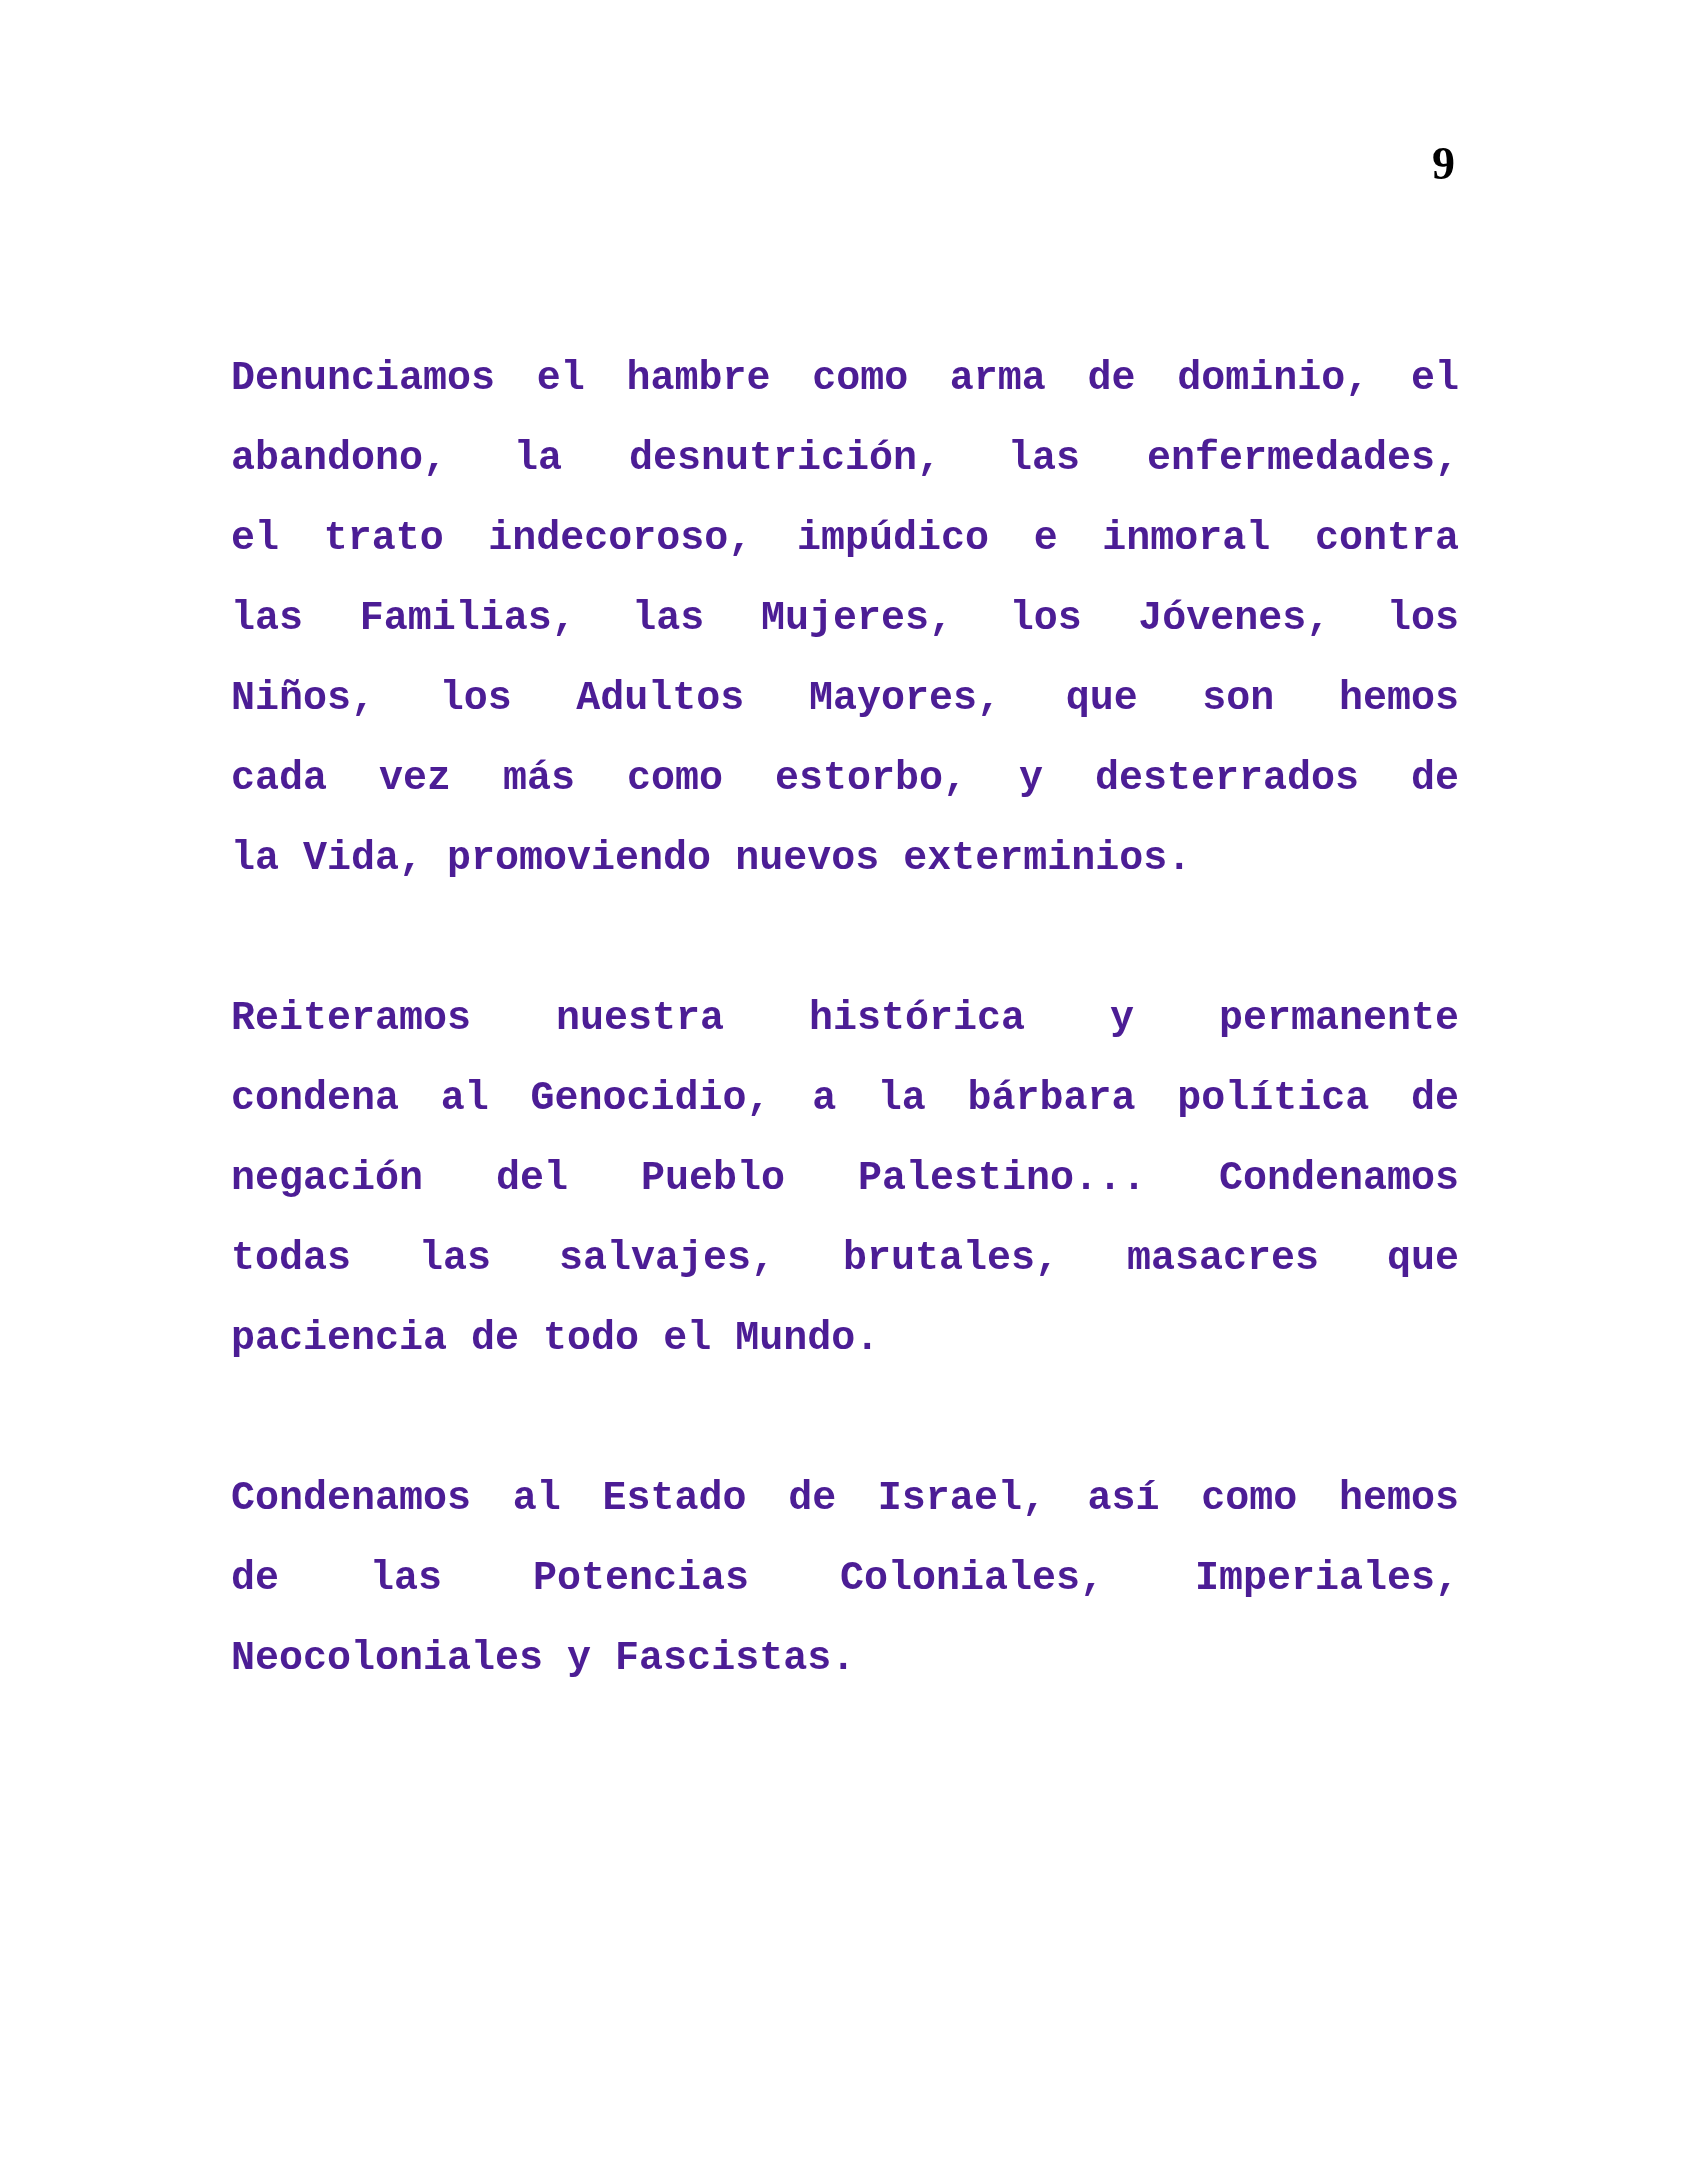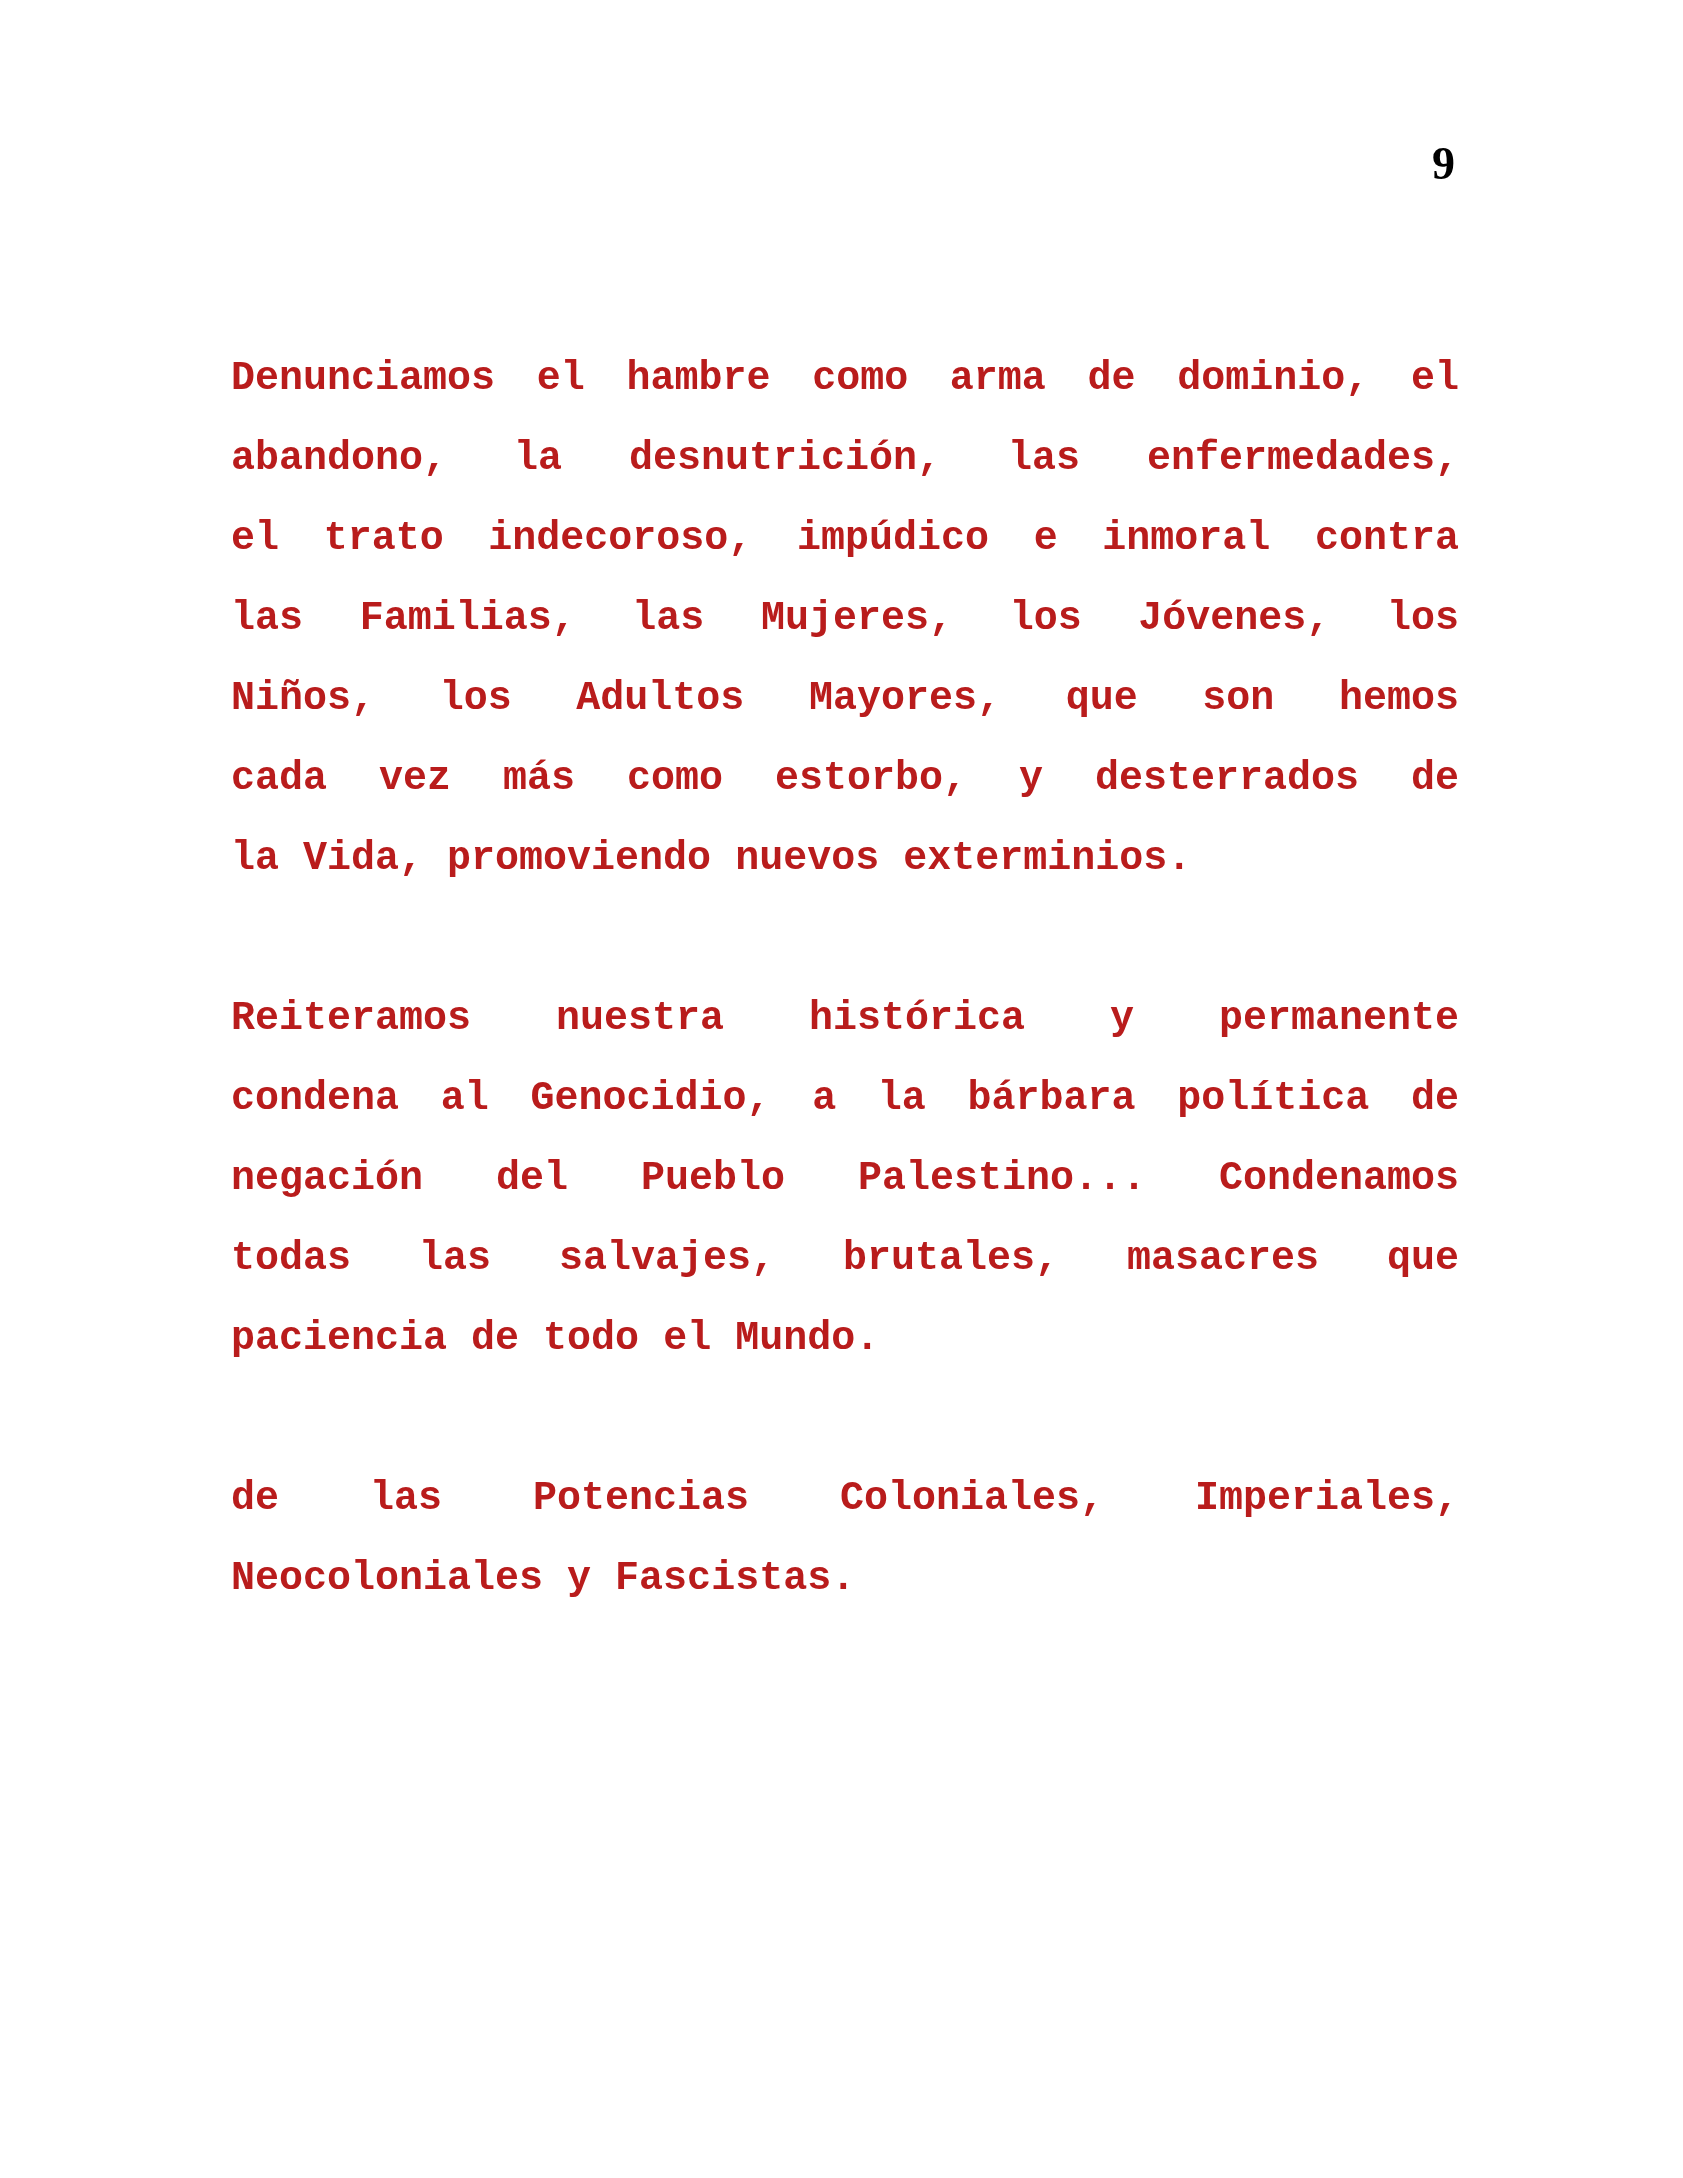--- a/index.html
+++ b/index.html
@@ -30,21 +30,21 @@
     color: #000000;
     letter-spacing: 0;
   }
 
   
   .body-text {
     position: absolute;
     top: 339px;
     left: 231px;
     width: 1228px;
-    color: #b91c1c;
+    color: #4c1d95;
     font-weight: bold;
     font-size: 40px;
     line-height: 80px;
     letter-spacing: 0px;
   }
 
   .para {
     margin: 0 0 80px 0;
     text-align: justify;
     text-justify: inter-word;
@@ -91,20 +91,21 @@
 
     <div class="para">
         <div class="line"><span>Reiteramos</span> <span>nuestra</span> <span>histórica</span> <span>y</span> <span>permanente</span></div>
         <div class="line"><span>condena</span> <span>al</span> <span>Genocidio,</span> <span>a</span> <span>la</span> <span>bárbara</span> <span>política</span> <span>de</span></div>
         <div class="line"><span>negación</span> <span>del</span> <span>Pueblo</span> <span>Palestino...</span> <span>Condenamos</span></div>
         <div class="line"><span>todas</span> <span>las</span> <span>salvajes,</span> <span>brutales,</span> <span>masacres</span> <span>que</span></div>
         <div class="line last"><span>paciencia</span> <span>de</span> <span>todo</span> <span>el</span> <span>Mundo.</span></div>
       </div>
 
     <div class="para">
+        <div class="line"><span>Condenamos</span> <span>al</span> <span>Estado</span> <span>de</span> <span>Israel,</span> <span>así</span> <span>como</span> <span>hemos</span></div>
         <div class="line"><span>de</span> <span>las</span> <span>Potencias</span> <span>Coloniales,</span> <span>Imperiales,</span></div>
         <div class="line last"><span>Neocoloniales</span> <span>y</span> <span>Fascistas.</span></div>
       </div>
 
   </div>
 
 </div>
 
 
 </body></html>

